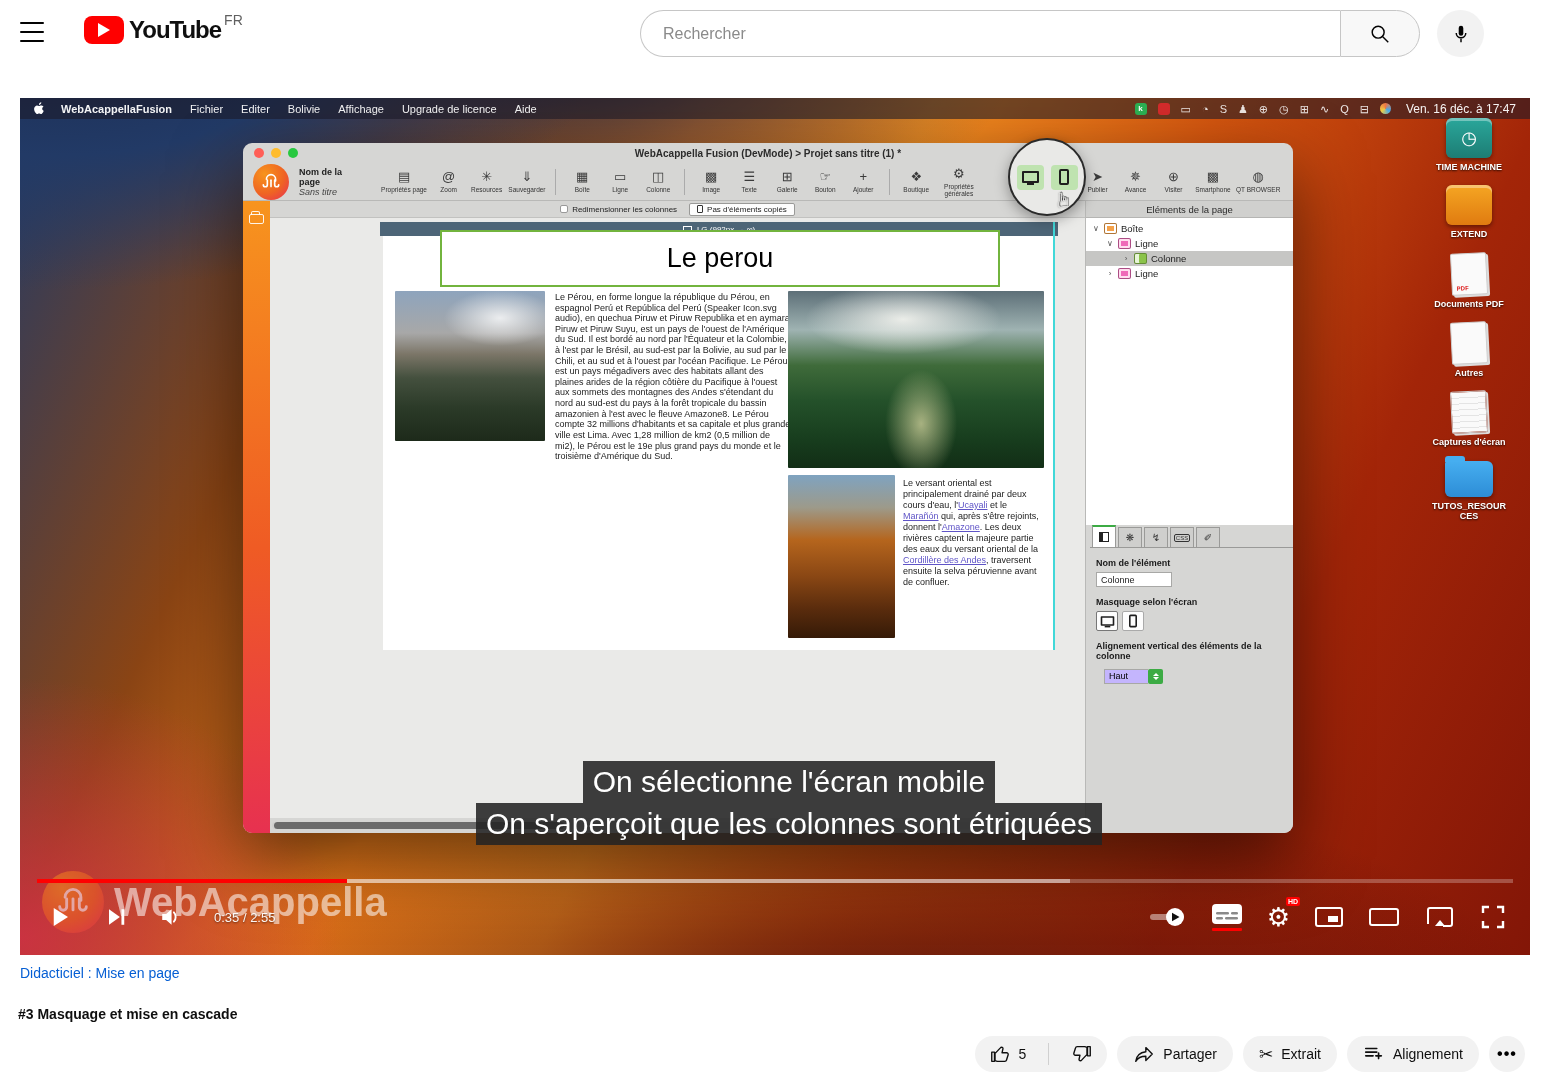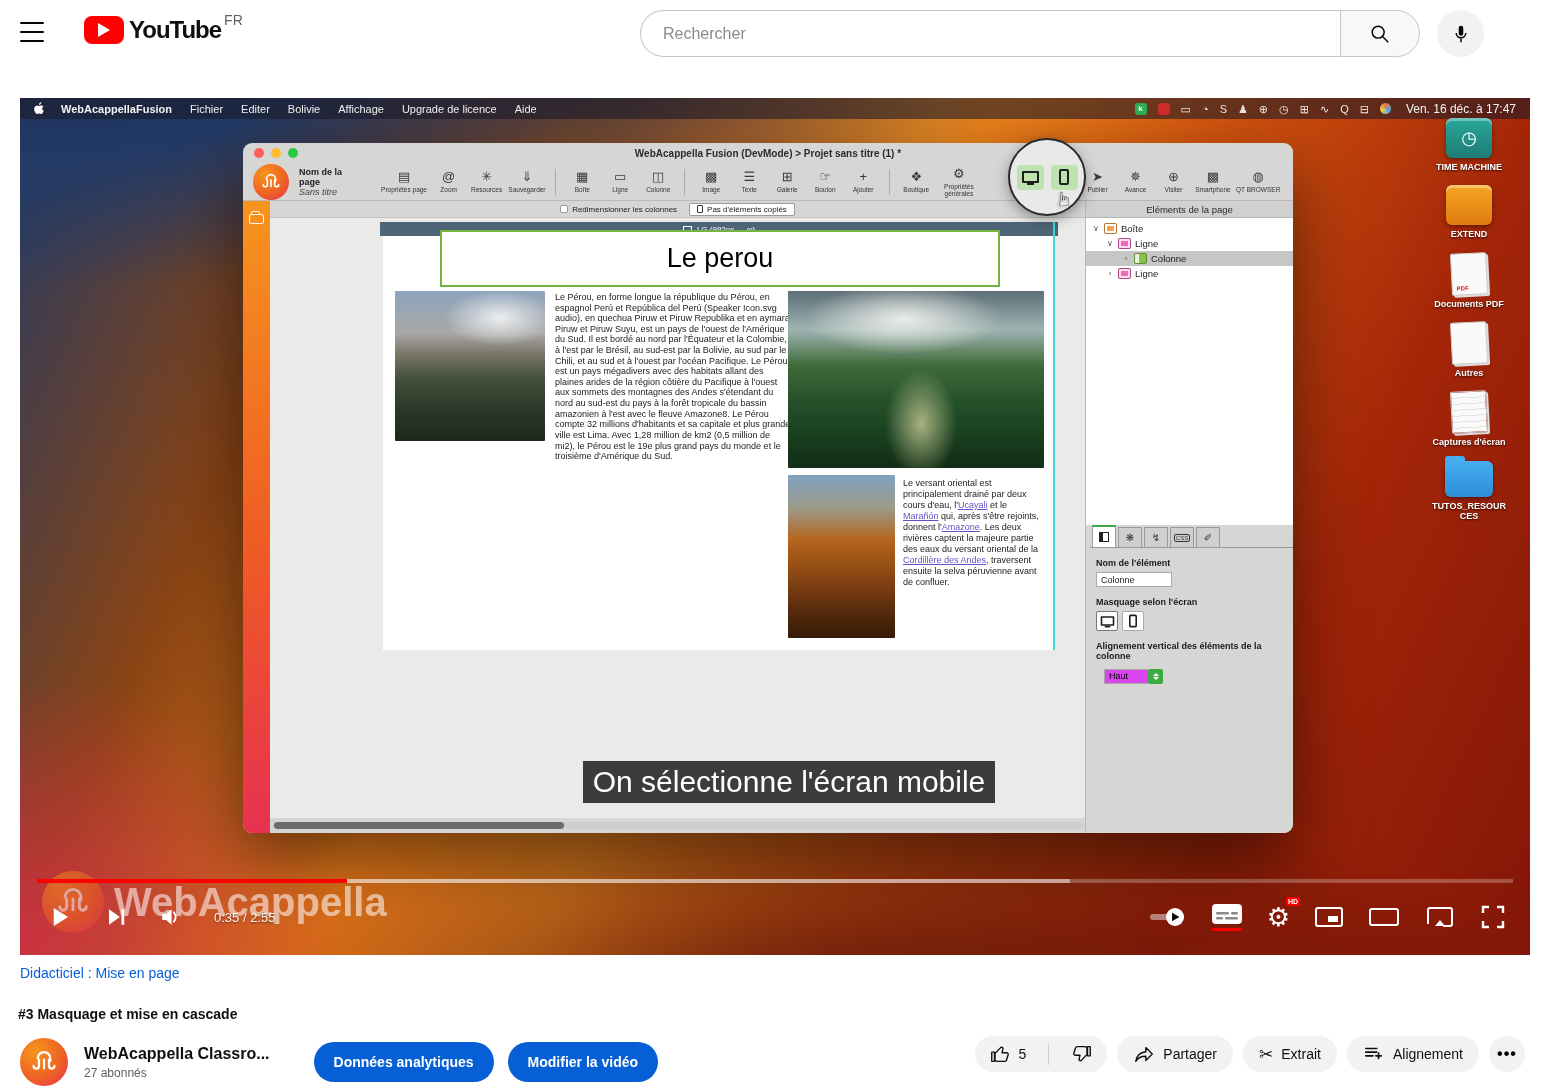--- a/index.html
+++ b/index.html
@@ -120,21 +120,21 @@
   .ptab.sel { background:#fff; border-top:2px solid #3cab44; height:22px; }
   .ptab .colglyph { width:10px; height:10px; border:1.5px solid #222; box-shadow:inset 3px 0 0 #222; }
   .ptab .cssbox { font-size:6px; border:1px solid #333; padding:0 1px; border-radius:2px; }
   .plabel { font-size:9px; font-weight:700; color:#1a1a1a; margin:10px 0 4px 6px; }
   .pinput { margin-left:6px; width:76px; height:15px; background:#fff; border:1px solid #a8a8a6; font-size:9px; color:#222; padding:0 4px; display:flex; align-items:center; }
   .maskbtns { display:flex; gap:4px; margin-left:6px; }
   .maskbtn { width:22px; height:20px; background:#fdfdfd; border:1px solid #777; border-radius:2px; display:flex; align-items:center; justify-content:center; cursor:pointer; }
   .maskbtn .icon-screen { transform:scale(.8); }
   .maskbtn .icon-phone { transform:scale(.8); }
   .dropdown { margin-left:14px; display:inline-flex; align-items:center; cursor:pointer; }
-  .dd-text { width:44px; height:15px; background:#d946ef; border:1px solid #a8a8a6; border-right:none; font-size:9px; padding:1px 4px; display:flex; align-items:center; }
+  .dd-text { width:44px; height:15px; background:#c4b5fd; border:1px solid #a8a8a6; border-right:none; font-size:9px; padding:1px 4px; display:flex; align-items:center; }
   .dd-step { width:15px; height:15px; background:#3cab44; border-radius:2px; display:flex; flex-direction:column; align-items:center; justify-content:center; gap:1px; }
   .dd-step i { display:block; width:0; height:0; border-left:3px solid transparent; border-right:3px solid transparent; }
   .dd-up { border-bottom:3px solid #fff; } .dd-down { border-top:3px solid #fff; }
 
   
   .dicons { position:absolute; right:18px; top:20px; width:86px; display:flex; flex-direction:column; align-items:center; gap:13px; }
   .dicon { display:flex; flex-direction:column; align-items:center; gap:4px; cursor:pointer; width:86px; }
   .dlabel { font-size:9px; font-weight:700; color:#fff; text-shadow:0 1px 2px rgba(0,0,0,.8); text-align:center; word-break:break-all; line-height:1.15; }
   .drive { width:46px; height:40px; border-radius:6px; box-shadow:inset 0 3px 0 rgba(255,255,255,.35), 0 2px 4px rgba(0,0,0,.4); display:flex; align-items:center; justify-content:center; color:#fff; font-size:18px; }
   .drive.tm { background:linear-gradient(180deg,#2aa79b,#1d7d74); }
@@ -505,20 +505,21 @@
         <div class="dlabel">Captures d'écran</div>
       </div>
     <div class="dicon">
         <div class="folder"></div>
         <div class="dlabel" style="width:74px;">TUTOS_RESOURCES</div>
       </div>
   </div>
 
   <div class="captions">
     <div class="cap-line"><span>On sélectionne l'écran mobile</span></div>
+    <div class="cap-line"><span>On s'aperçoit que les colonnes sont étriquées</span></div>
   </div>
 
   <div class="watermark">
     <div class="wm-logo">
       <svg width="38" height="38" viewBox="0 0 24 24" fill="none" stroke="#fff" stroke-width="1.8" stroke-linecap="round">
           <path d="M7 9a5 5 0 0 1 10 0v2"></path>
           <path d="M8 10v5a2.2 2.2 0 0 1-4.4 0"></path>
           <path d="M12 10v7"></path>
           <path d="M16 10v5a2.2 2.2 0 0 0 4.4 0"></path>
         </svg>
@@ -599,36 +600,20 @@
           <path d="M23 17 V23 H17"></path>
           <path d="M9 23 H3 V17"></path>
         </svg>
       </span>
   </div>
 </div>
 
 <div class="below">
   <span class="cat-link">Didacticiel : Mise en page</span>
   <h1 class="vtitle">#3 Masquage et mise en cascade</h1>
-  <div class="channel-row">
-    <div class="avatar">
-      <svg width="30" height="30" viewBox="0 0 24 24" fill="none" stroke="#fff" stroke-width="1.8" stroke-linecap="round">
-          <path d="M7 9a5 5 0 0 1 10 0v2"></path>
-          <path d="M8 10v5a2.2 2.2 0 0 1-4.4 0"></path>
-          <path d="M12 10v7"></path>
-          <path d="M16 10v5a2.2 2.2 0 0 0 4.4 0"></path>
-        </svg>
-    </div>
-    <div class="ch-meta">
-      <div class="ch-name">WebAcappella Classro...</div>
-      <div class="ch-subs">27 abonnés</div>
-    </div>
-    <button class="blue-btn first">Données analytiques</button>
-    <button class="blue-btn">Modifier la vidéo</button>
-  </div>
   <div class="actions">
     <div class="pill seg">
       <span class="segpart">
         <svg width="22" height="22" viewBox="0 0 24 24" fill="none" stroke="#0f0f0f" stroke-width="1.5" stroke-linejoin="round">
             <path d="M3 10h3v10H3z"></path>
             <path d="M6.5 19.2 9 20h8.2c.9 0 1.7-.6 1.9-1.4l1.8-5.7c.3-1.1-.5-2.2-1.7-2.2h-5l1-4.2c.2-1-.5-1.9-1.5-1.9-.5 0-1 .3-1.3.7L7.5 10.5 6.5 11z"></path>
           </svg>
         <span>5</span>
       </span>
       <span class="segdiv"></span>

